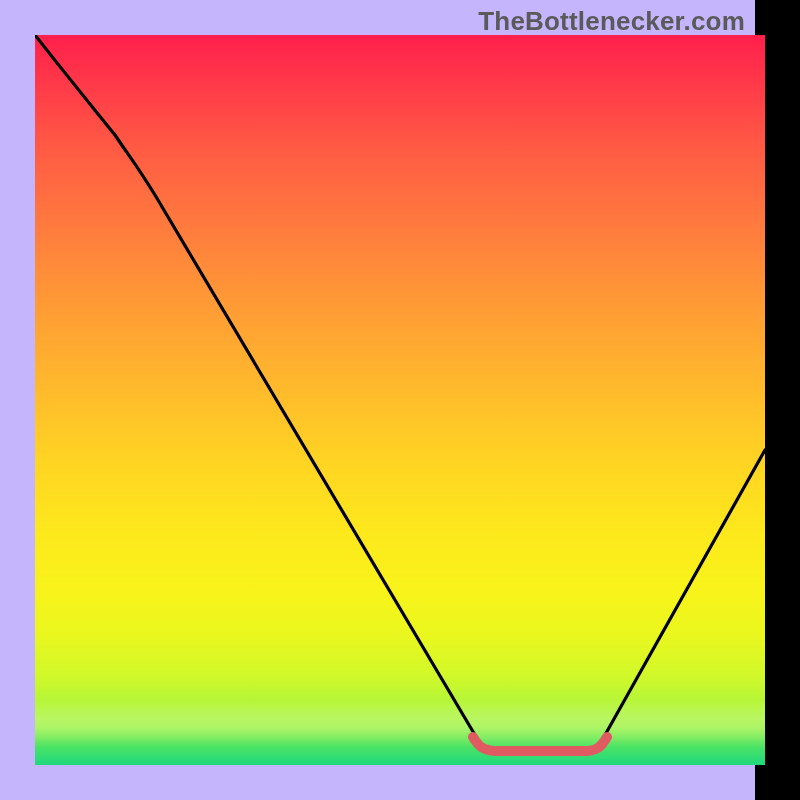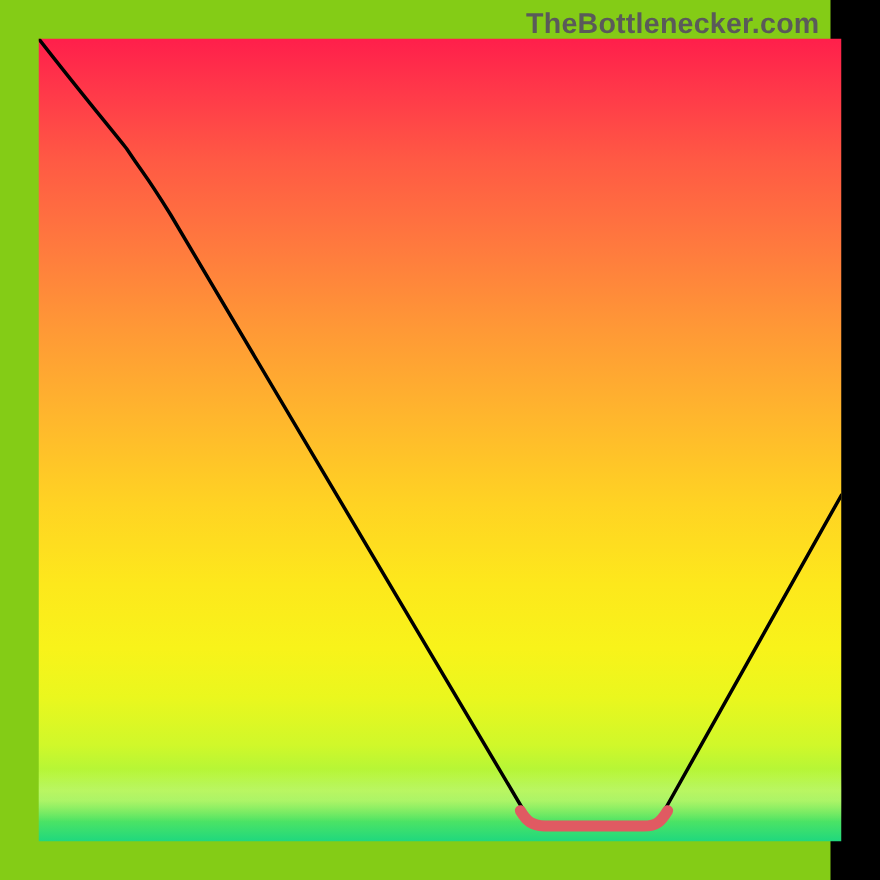--- a/index.html
+++ b/index.html
@@ -1,17 +1,17 @@
 <!DOCTYPE html>
 <html><head>
 <meta charset="utf-8">
 <style>
   * { margin: 0; padding: 0; box-sizing: border-box; }
   html, body { width: 800px; height: 800px; background: #000; overflow: hidden; }
-  .container { position: relative; width: 755px; height: 800px; background: #84cc16; }
+  .container { position: relative; width: 755px; height: 800px; background: #c4b5fd; }
   .watermark {
     position: absolute;
     top: 6px;
     right: 10px;
     color: #5a5a5a;
     font-family: Arial, Helvetica, sans-serif;
     font-size: 26px;
     font-weight: 600;
     z-index: 10;
     letter-spacing: 0.2px;

